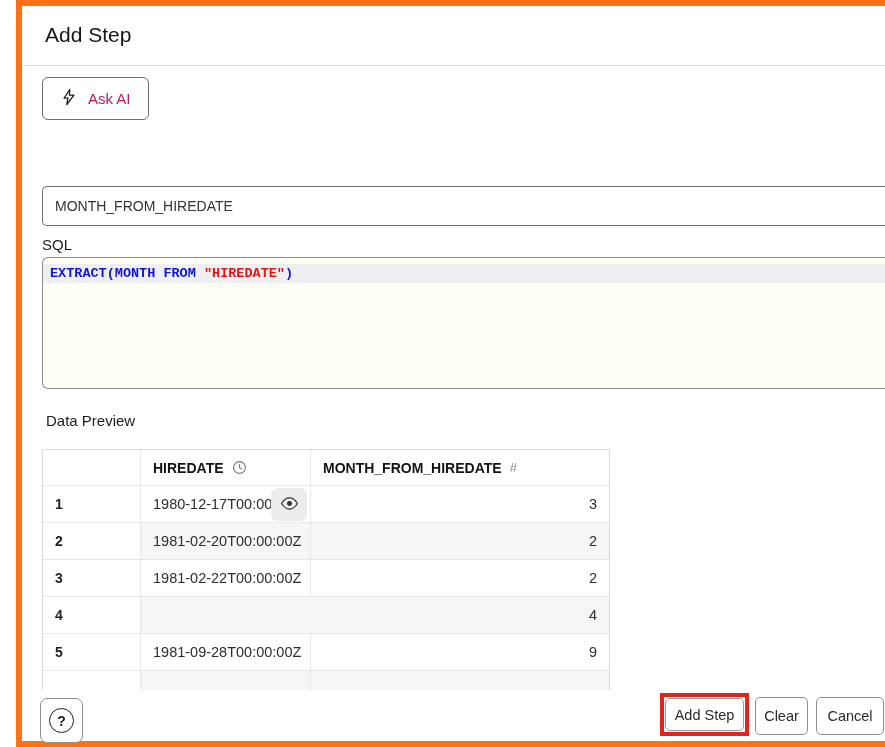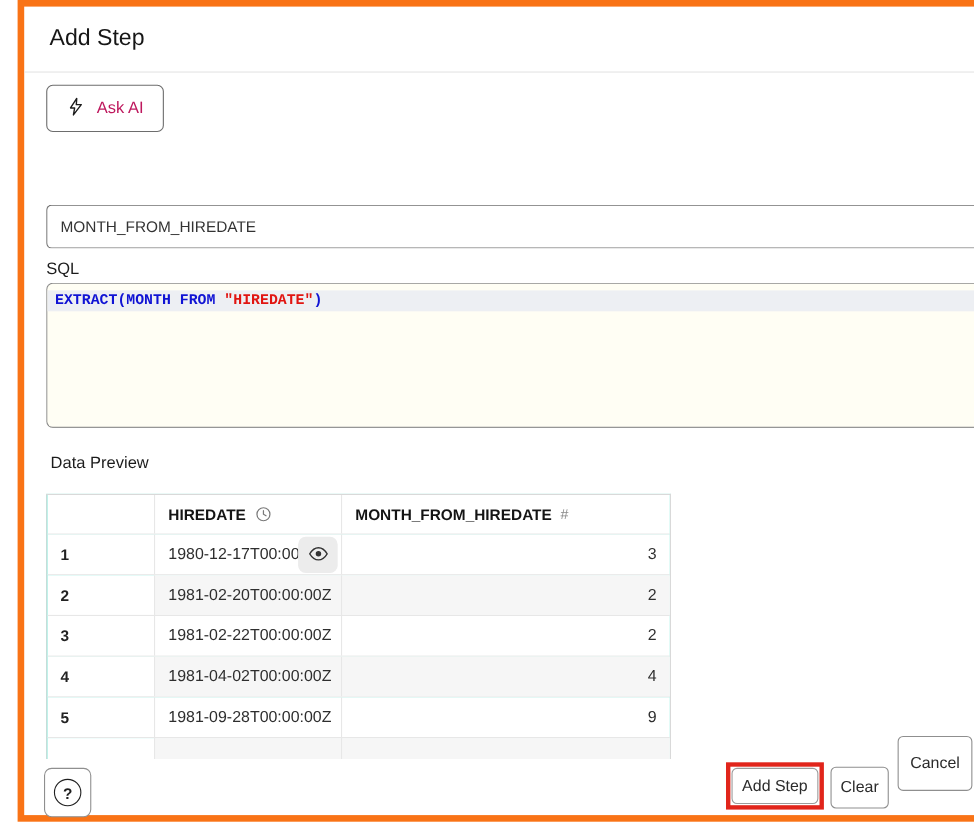--- a/index.html
+++ b/index.html
@@ -81,21 +81,21 @@
     font-size: 14px; font-weight: 600; color: #1f1f1f; }
 
   .add-step-highlight { position: absolute; left: 638px; top: 687px; width: 89px;
     height: 43px; border: 4px solid #e1251b; display: flex; align-items: center;
     justify-content: center; background: #fff; }
   .footer-btn { background: #fff; border: 1px solid #8f8f8f; border-radius: 5px;
     font-size: 14.5px; color: #2b2b2b; font-family: "Liberation Sans", sans-serif;
     cursor: pointer; display: flex; align-items: center; justify-content: center; }
   .add-step-btn { width: 79px; height: 33px; border-color: #9c9c9c; }
   .clear-btn { position: absolute; left: 733px; top: 691px; width: 53px; height: 38px; text-align: center; }
-  .cancel-btn { position: absolute; left: 794px; top: 663px; width: 68px; height: 50px; }
+  .cancel-btn { position: absolute; left: 794px; top: 691px; width: 68px; height: 38px; }
 </style>
 </head>
 <body>
 
 <div class="frame">
 
   <div class="dialog-title">Add Step</div>
   <div class="title-divider"></div>
 
   <button class="ask-ai-btn">
@@ -174,23 +174,20 @@
             <span class="cell-text">1981-02-22T00:00:00Z</span>
           </div>
           <div class="t-cell c2 month-cell">
             <span class="cell-text">2</span>
           </div>
         </div>
         <div class="t-row striped">
           <div class="t-cell c0">
             <span class="rownum">4</span>
           </div>
-          <div class="t-cell c1">
-            <span class="cell-text">1981-04-02T00:00:00Z</span>
-          </div>
           <div class="t-cell c2 month-cell">
             <span class="cell-text">4</span>
           </div>
         </div>
         <div class="t-row">
           <div class="t-cell c0">
             <span class="rownum">5</span>
           </div>
           <div class="t-cell c1">
             <span class="cell-text">1981-09-28T00:00:00Z</span>

